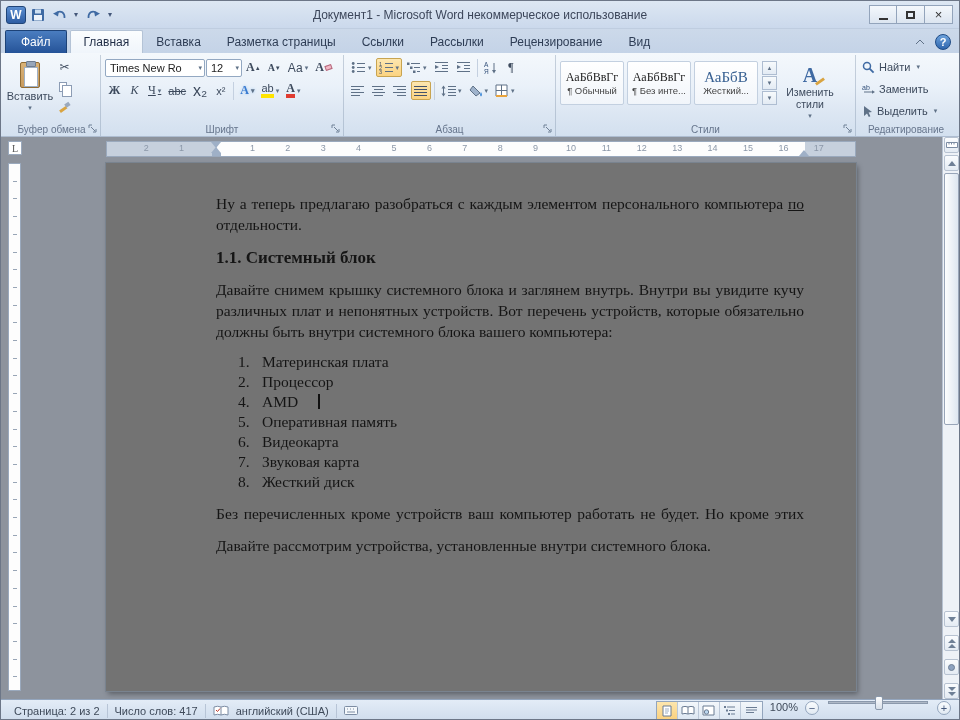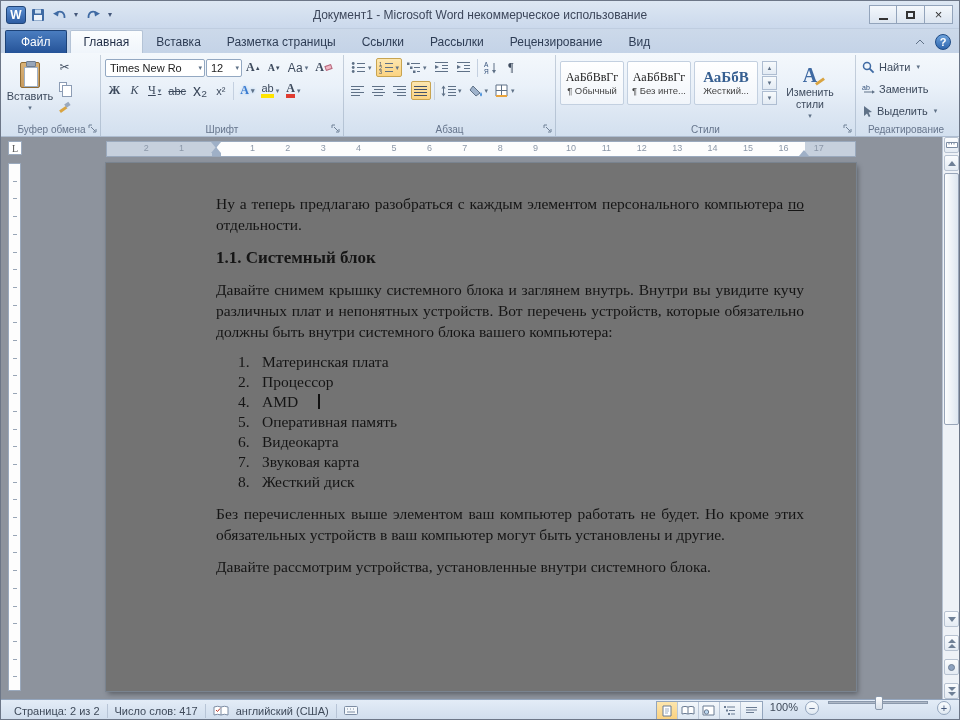--- a/index.html
+++ b/index.html
@@ -63,21 +63,21 @@
   .fstrike { text-decoration:line-through; font-size:11px;}
   .glow { color:#3a7bd0; font-weight:bold; text-shadow:0 0 3px #9cc4ef; font-family:"Liberation Serif",serif;}
   .hl { border-bottom:4px solid #ffe400; line-height:11px; font-size:11px;}
   .fc { border-bottom:4px solid #e03c31; line-height:11px; font-weight:bold; font-family:"Liberation Serif",serif;}
   .tiny-tri { font-size:6px; vertical-align:super; color:#3d4a5d;}
   .eraser { display:inline-block; width:7px; height:5px; background:#f2b8c6; border:1px solid #b46a7e; margin-left:1px; transform:rotate(-20deg);}
 
   
   .stile { width:64px; height:44px; background:linear-gradient(#ffffff,#f1f5fa); border:1px solid #c3d0e0; border-radius:2px; display:flex; flex-direction:column; align-items:center; justify-content:center; margin-right:3px;}
   .stile .prev { font-family:"Liberation Serif","DejaVu Serif",serif; font-size:12px; color:#222; line-height:15px;}
-  .stile.h .prev { color:#365f91; font-weight:bold; font-size:15px;}
+  .stile.h .prev { color:#365f91; font-weight:normal; font-size:15px;}
   .stile .nm { font-size:9.5px; color:#444; white-space:nowrap;}
   .gscroll { display:flex; flex-direction:column; gap:1px; margin:0 4px 0 1px;}
   .gsb { width:15px; height:14px; border:1px solid #aebdd1; background:linear-gradient(#f7fafc,#e3ebf4); display:flex; align-items:center; justify-content:center; font-size:6px; color:#5f7187;}
   .chstyles { width:58px; display:flex; flex-direction:column; align-items:center; padding-top:3px; font-size:10.5px; color:#3d4a5d; text-align:center; line-height:12px;}
   .chstyles .bigA { font-family:"Liberation Serif",serif; font-size:20px; font-weight:bold; color:#3f6aa3; line-height:22px; position:relative;}
   .chstyles .bigA::after { content:""; position:absolute; right:-8px; bottom:3px; width:10px; height:3px; background:#d9a441; transform:rotate(-35deg);}
 
   
   .erow { display:flex; align-items:center; gap:4px; height:20px; font-size:11px; color:#3d4a5d; padding-left:2px;}
 
@@ -541,22 +541,21 @@
           <div class="lrow"><span class="lnum">1.</span><span>Материнская плата</span></div>
           <div class="lrow"><span class="lnum">2.</span><span>Процессор</span></div>
           <div class="lrow"><span class="lnum">4.</span><span>AMD</span><span class="caret"></span></div>
           <div class="lrow"><span class="lnum">5.</span><span>Оперативная память</span></div>
           <div class="lrow"><span class="lnum">6.</span><span>Видеокарта</span></div>
           <div class="lrow"><span class="lnum">7.</span><span>Звуковая карта</span></div>
           <div class="lrow"><span class="lnum">8.</span><span>Жесткий диск</span></div>
         </div>
 
         <div class="p3">
-          <div class="jline">Без перечисленных выше элементом ваш компьютер работать не будет. Но кроме этих</div>
-          <div class="tline">обязательных устройств в ваш компьютер могут быть установлены и другие.</div>
+          <div class="jline">Без перечисленных кроме устройств ваш компьютер работать не будет. Но кроме этих</div>
         </div>
 
         <div class="p4">
           <div class="tline">Давайте рассмотрим устройства, установленные внутри системного блока.</div>
         </div>
       </div>
     </div>
 
     <div class="scrollcol">
       <span class="sbtn" style="top:0;">

